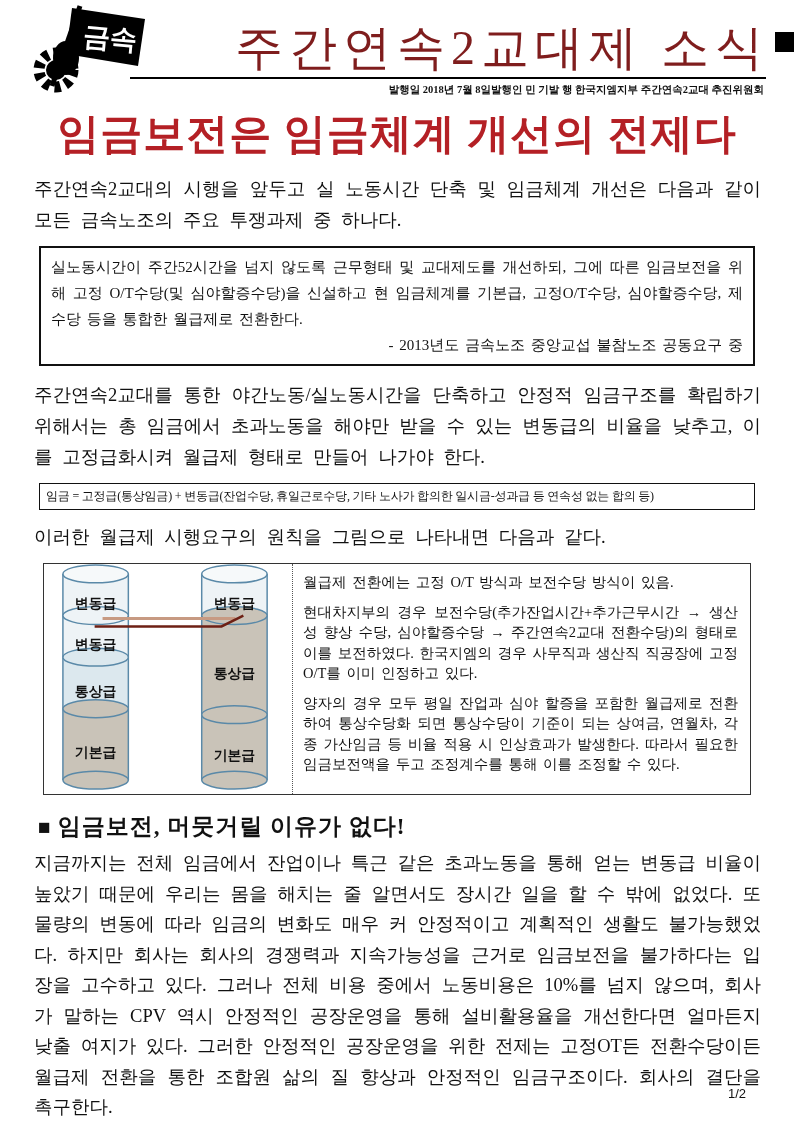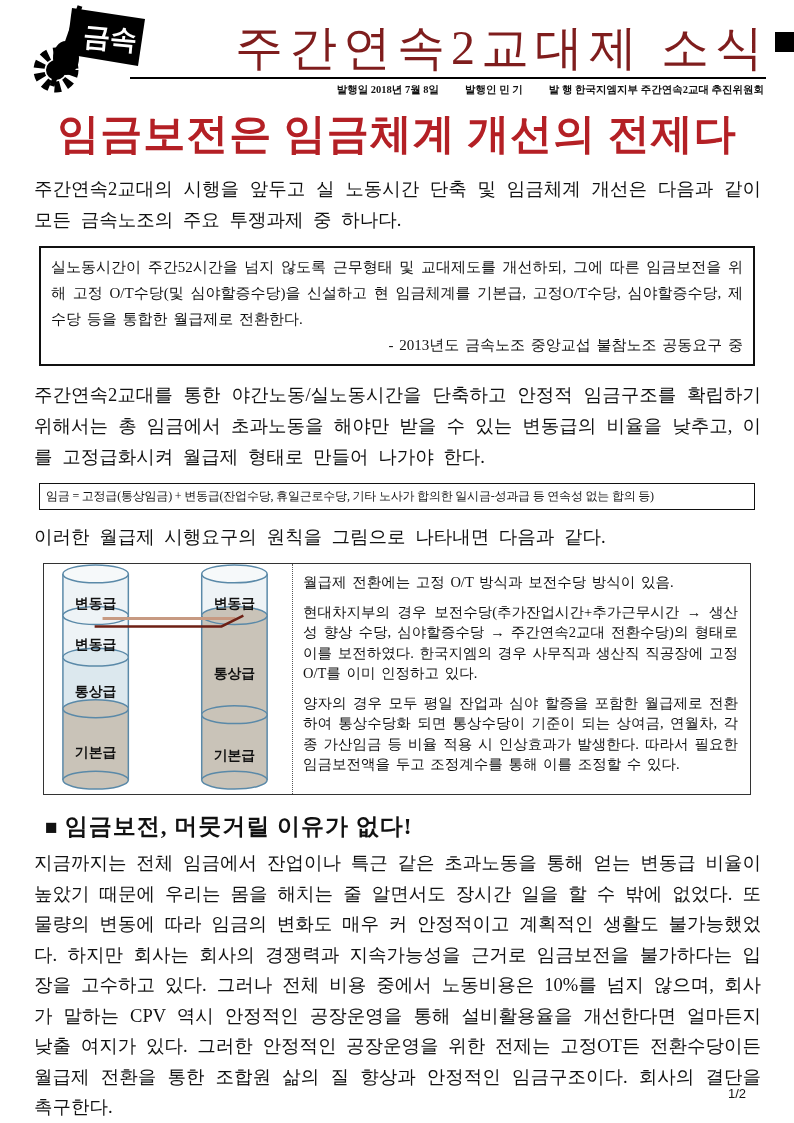--- a/index.html
+++ b/index.html
@@ -16,21 +16,21 @@
     display:inline-block; font-size:48px; font-weight:normal; letter-spacing:6px; color:#7f1d1d;
   }
   .issue-badge {
     display:inline-block; vertical-align:18px; margin-left:6px;
     background:#000; color:#fff; font-size:14px; font-weight:bold;
     padding:1px 19px; letter-spacing:0;
     font-family:"Liberation Sans","DejaVu Sans",sans-serif;
   }
   .rule { position:absolute; left:130px; right:28px; top:77px; border-top:2px solid #000; }
   .info-line {
-    position:absolute; right:30px; top:83px; display:flex; gap:26px;
+    position:absolute; right:30px; top:83px; display:flex; 
     font-size:10.5px; font-weight:bold; white-space:pre;
   }
   
   .content { padding:0 33px; }
   .headline {
     text-align:center; font-size:42px; font-weight:bold; letter-spacing:1px;
     margin:6px 0 12px 0; white-space:nowrap;
   }
   p.body-text {
     font-size:18.5px; line-height:31px; text-align:justify; word-spacing:5px;
@@ -51,21 +51,21 @@
     display:flex;
   }
   .figure-canvas { width:248px; height:100%; flex:none; }
   .figure-text {
     flex:1; border-left:1px dotted #555; padding:8px 12px 4px 10px;
     font-size:14.5px; line-height:20.5px; text-align:justify; word-spacing:2px;
   }
   .figure-text p { margin-bottom:9px; }
   
   .section-heading {
-    font-size:23px; font-weight:bold; margin:14px 0 6px 12px; letter-spacing:1px;
+    font-size:23px; font-weight:bold; margin:14px 0 6px 5px; letter-spacing:1px;
   }
   .square-icon { font-size:21px; margin-right:6px; }
   .page-number {
     position:absolute; right:48px; bottom:22px; font-size:13px;
     font-family:"Liberation Sans","DejaVu Sans",sans-serif;
   }
 </style>
 </head>
 <body>
 

